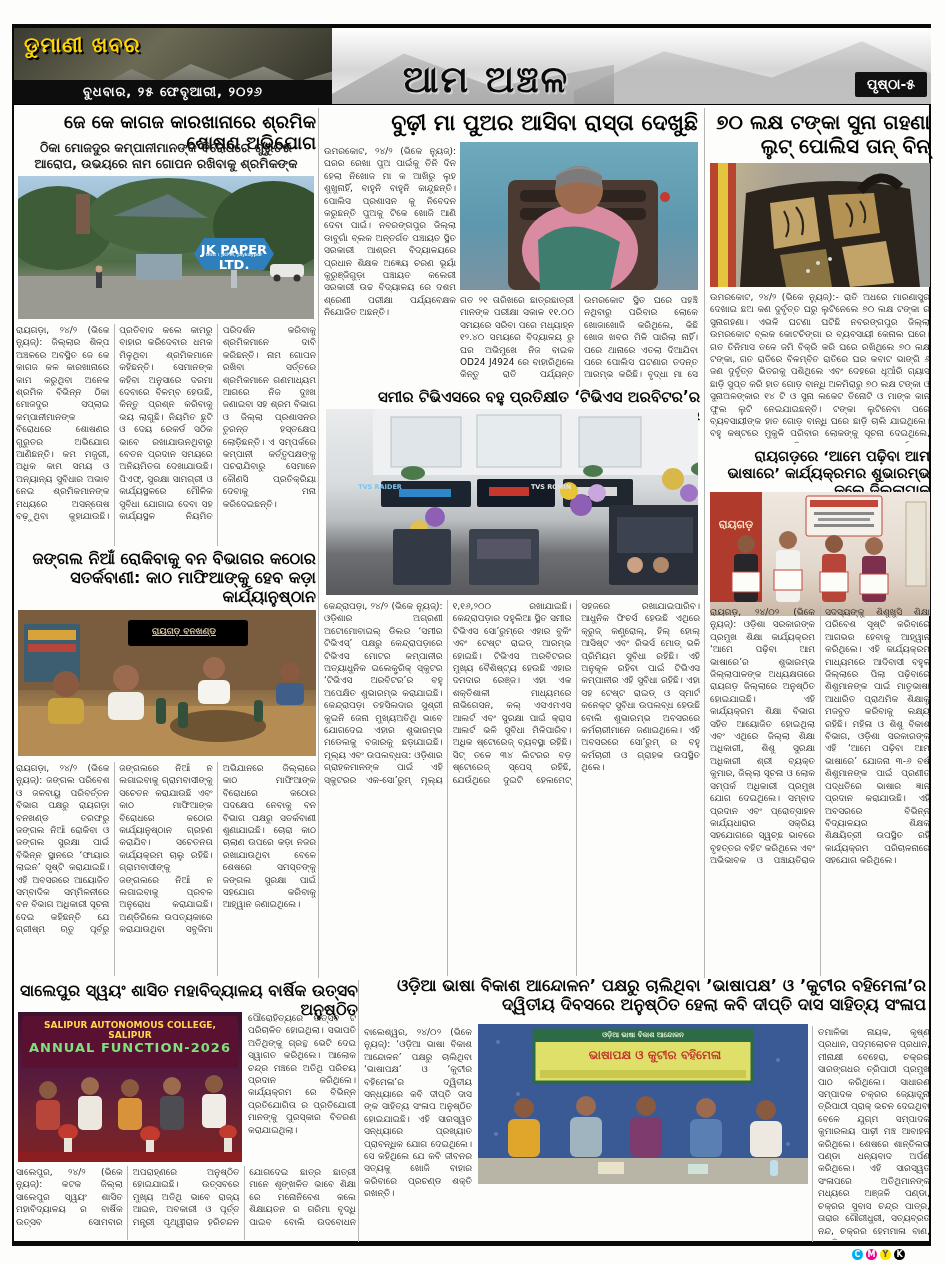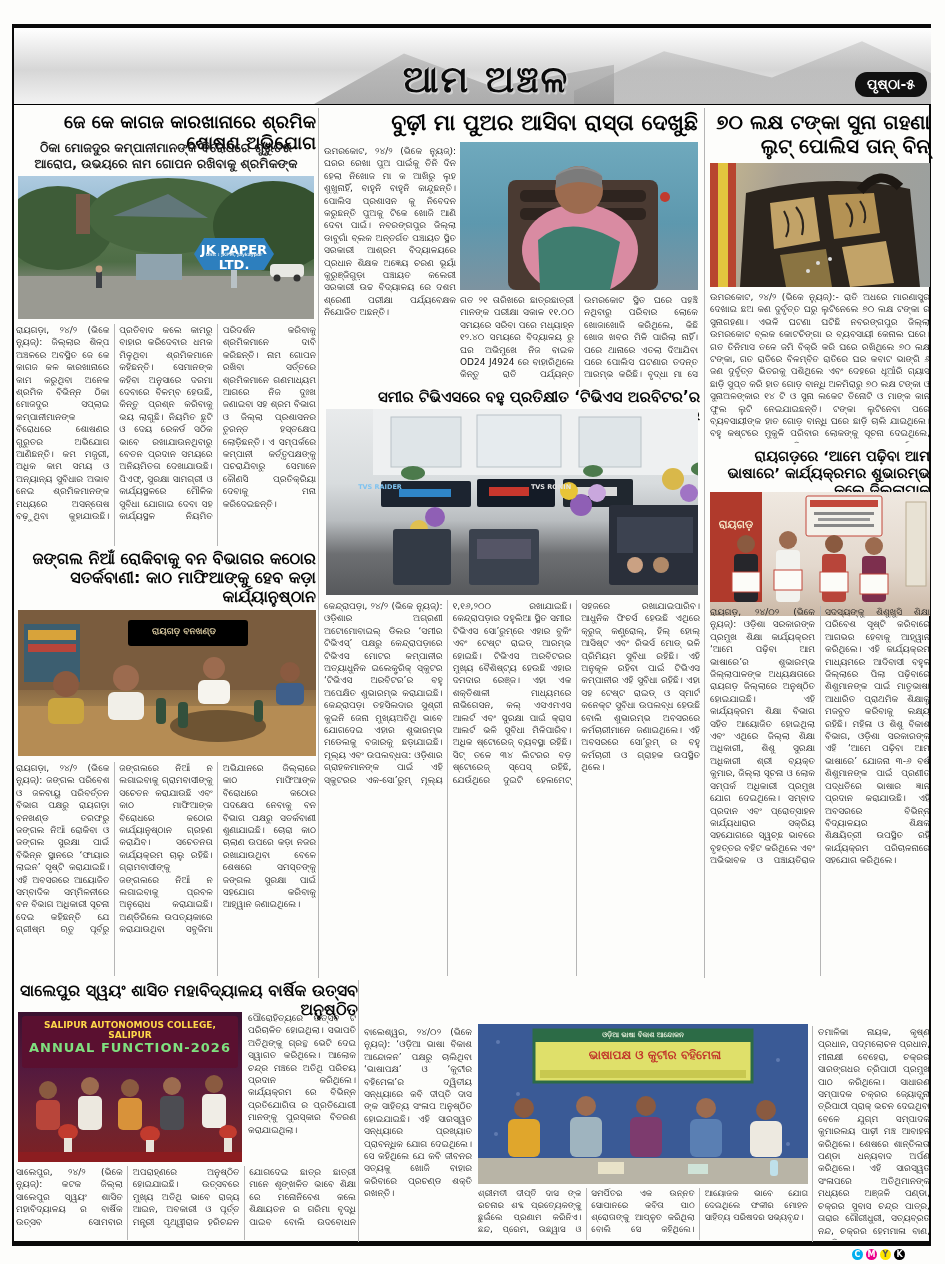--- a/index.html
+++ b/index.html
@@ -23,21 +23,21 @@
     background:linear-gradient(135deg,#3a3a30 0%,#6b6a55 40%,#2e2e26 100%); overflow:hidden;}
   #brandbox .huts { position:absolute; left:90px; top:26px; width:228px; height:50px;
     background:linear-gradient(180deg,#9a9a90 0%,#6e6e62 60%,#3c3c34 100%); clip-path:polygon(0 60%,12% 30%,24% 55%,38% 20%,55% 50%,70% 25%,85% 55%,100% 35%,100% 100%,0 100%);}
   .brand-title { position:absolute; left:10px; top:5px; font-size:21px; font-weight:bold;
     color:#ffd400; text-shadow:1px 1px 0 #000, 2px 2px 0 #000; letter-spacing:1px;}
   .date-strip { position:absolute; left:0; bottom:0; width:318px; height:24px; background:#0d0d0d;
     color:#fff; font-size:13px; font-weight:bold; display:flex; align-items:center; justify-content:center; letter-spacing:1px;}
   #page-title { position:absolute; left:317px; top:30px; width:310px; text-align:center;
     font-size:37px; font-weight:700; color:#0b0b0b;
     text-shadow:0 0 2px #fff, 2px 2px 0 #cfcfcf; letter-spacing:2px;}
-  #pagebox { position:absolute; right:4px; top:44px; background:#111; color:#fff; border-radius:12px;
+  #pagebox { position:absolute; right:4px; top:44px; background:#111; color:#fff; border-radius:2px;
     font-size:14px; font-weight:bold; padding:4px 12px;text-align:center; }
   
   .hl { position:absolute; font-weight:bold; color:#050505; text-align:right; line-height:1.18; font-family:"DejaVu Sans",sans-serif;}
   .sub { position:absolute; font-weight:bold; color:#1a1a1a; text-align:center; line-height:1.3;}
   .bt { position:absolute; font-size:9px; line-height:1.38; color:#161616; text-align:justify;
         overflow:hidden; column-gap:10px; column-rule:1px solid #b5b5b5;}
   .c3 { column-count:3; } .c2 { column-count:2; }
   .vrule { position:absolute; width:1px; background:#b5b5b5; }
   .hrule { position:absolute; height:1px; background:#8c8c8c; }
   
@@ -63,20 +63,25 @@
   <div class="marks" style="left:852px;top:1249px;">
     <span class="mark c">C</span>
     <span class="mark m">M</span>
     <span class="mark y">Y</span>
     <span class="mark k">K</span>
   </div>
 
   <div id="masthead">
     <div class="mt-hill" style="left:300px;top:20px;width:300px;height:56px;clip-path:polygon(0 100%,30% 10%,60% 70%,100% 30%,100% 100%);"></div>
     <div class="mt-hill" style="left:560px;top:10px;width:360px;height:66px;opacity:.5;clip-path:polygon(0 80%,25% 20%,55% 60%,80% 5%,100% 55%,100% 100%,0 100%);"></div>
+    <div id="brandbox">
+      <div class="huts"></div>
+      <div class="brand-title">ଡୁମାଣୀ ଖବର</div>
+      <div class="date-strip">ବୁଧବାର, ୨୫ ଫେବୃଆରୀ, ୨୦୨୬</div>
+    </div>
     <div id="page-title">ଆମ ଅଞ୍ଚଳ</div>
     <div id="pagebox">ପୃଷ୍ଠା-୫</div>
   </div>
   <div class="hrule" style="left:14px;top:104px;width:917px;background:#000;"></div>
 
   <div class="hl" style="left:16px;top:111px;width:300px;font-size:18px;">ଜେ କେ କାଗଜ କାରଖାନାରେ ଶ୍ରମିକ ଶୋଷଣ ଅଭିଯୋଗ</div>
   <div class="sub" style="left:18px;top:140px;width:296px;font-size:12.5px;">ଠିକା ମୋଜଦୁର କମ୍ପାନୀମାନଙ୍କ ବିରୋଧରେ ଗୁରୁତର ଆରୋପ, ଉଭୟରେ ନାମ ଗୋପନ ରଖିବାକୁ ଶ୍ରମିକଙ୍କ ଅନୁରୋଧ</div>
   <div class="photo" style="left:18px;top:176px;width:296px;height:143px;background:linear-gradient(180deg,#aecbe0 0%,#9dbfd6 18%,#5d7a52 30%,#4e6d46 60%,#8e8e86 80%,#a8a8a0 100%);">
     <svg width="296" height="143" viewBox="0 0 296 143">
       <ellipse cx="40" cy="52" rx="55" ry="42" fill="#3e5c38"></ellipse>
@@ -225,25 +230,26 @@
           <rect x="180" y="70" width="32" height="24" rx="6" fill="#f6f4ee"></rect>
         <circle cx="272" cy="62" r="10" fill="#8a5a40"></circle>
           <rect x="258" y="73" width="28" height="22" rx="5" fill="#3f5f8a"></rect>
       </g>
       <g>
         <rect x="138" y="88" width="10" height="26" rx="4" fill="#33503c"></rect>
         <rect x="160" y="92" width="10" height="26" rx="4" fill="#33503c"></rect>
         <rect x="236" y="90" width="9" height="22" rx="4" fill="#33503c"></rect>
       </g>
     </svg>
-    <div class="ph-label" style="left:110px;top:16px;width:112px;font-size:9px;color:#d9c9a0;">ରାୟଗଡ଼ ବନଖଣ୍ଡ</div>
+    <div class="ph-label" style="left:110px;top:16px;width:112px;font-size:9px;color:#d9c9a0;text-decoration:underline;">ରାୟଗଡ଼ ବନଖଣ୍ଡ</div>
   </div>
   <div class="bt c3" style="left:16px;top:762px;width:300px;height:214px;">ରାୟଗଡ଼ା, ୨୪/୨ (ଭିକେ ନ୍ୟୁଜ୍): ଜଙ୍ଗଲ ପରିବେଶ ଓ ଜଳବାୟୁ ପରିବର୍ତ୍ତନ ବିଭାଗ ପକ୍ଷରୁ ରାୟଗଡ଼ା ବନଖଣ୍ଡ ତରଫରୁ ଜଙ୍ଗଲ ନିଆଁ ରୋକିବା ଓ ଜଙ୍ଗଲ ସୁରକ୍ଷା ପାଇଁ ବିଭିନ୍ନ ସ୍ଥାନରେ ‘ଫାୟାର ଲାଇନ’ ସୃଷ୍ଟି କରାଯାଇଛି। ଏହି ଅବସରରେ ଆୟୋଜିତ ସମ୍ବାଦିକ ସମ୍ମିଳନୀରେ ବନ ବିଭାଗ ଅଧିକାରୀ ସୂଚନା ଦେଇ କହିଛନ୍ତି ଯେ ଗ୍ରୀଷ୍ମ ଋତୁ ପୂର୍ବରୁ ଜଙ୍ଗଲରେ ନିଆଁ ନ ଲଗାଇବାକୁ ଗ୍ରାମବାସୀଙ୍କୁ ସଚେତନ କରାଯାଉଛି ଏବଂ କାଠ ମାଫିଆଙ୍କ ବିରୋଧରେ କଠୋର କାର୍ଯ୍ୟାନୁଷ୍ଠାନ ଗ୍ରହଣ କରାଯିବ। ସଚେତନତା କାର୍ଯ୍ୟକ୍ରମ ଚାଲୁ ରହିଛି। ଗ୍ରାମବାସୀଙ୍କୁ ଜଙ୍ଗଲରେ ନିଆଁ ନ ଲଗାଇବାକୁ ପ୍ରବଳ ଅନୁରୋଧ କରାଯାଇଛି। ଅଣ୍ଡିରିଲେ ଉପତ୍ୟକାରେ କରାଯାଉଥିବା ସବୁଜିମା ଅଭିଯାନରେ ଜିଲ୍ଲାରେ କାଠ ମାଫିଆଙ୍କ ବିରୋଧରେ କଠୋର ପଦକ୍ଷେପ ନେବାକୁ ବନ ବିଭାଗ ପକ୍ଷରୁ ସତର୍କବାଣୀ ଶୁଣାଯାଇଛି। ଚୋରା କାଠ ଚାଲାଣ ଉପରେ କଡ଼ା ନଜର ରଖାଯାଉଥିବା ବେଳେ ଶେଷରେ ସମସ୍ତଙ୍କୁ ଜଙ୍ଗଲ ସୁରକ୍ଷା ପାଇଁ ସହଯୋଗ କରିବାକୁ ଆହ୍ୱାନ ଜଣାଇଥିଲେ।</div>
 
   <div class="hl" style="left:16px;top:982px;width:342px;font-size:16px;">ସାଲେପୁର ସ୍ୱୟଂ ଶାସିତ ମହାବିଦ୍ୟାଳୟ ବାର୍ଷିକ ଉତ୍ସବ ଅନୁଷ୍ଠିତ</div>
+  <div class="hl" style="left:362px;top:976px;width:564px;font-size:16.5px;">ଓଡ଼ିଆ ଭାଷା ବିକାଶ ଆନ୍ଦୋଳନ’ ପକ୍ଷରୁ ଚାଲିଥିବା ’ଭାଷାପକ୍ଷ’ ଓ ’କୁଟୀର ବହିମେଳା’ର ଦ୍ୱିତୀୟ ଦିବସରେ ଅନୁଷ୍ଠିତ ହେଲା କବି ଦୀପ୍ତି ଦାସ ସାହିତ୍ୟ ସଂଳାପ</div>
 
   <div class="photo" style="left:18px;top:1012px;width:224px;height:150px;background:linear-gradient(180deg,#3a1230 0%,#551a3e 40%,#6e2430 75%,#7e1f22 100%);">
     <svg width="224" height="150" viewBox="0 0 224 150">
       <rect x="4" y="4" width="216" height="52" rx="3" fill="#5a1030"></rect>
       <g>
         <circle cx="30" cy="78" r="9" fill="#8a5a40"></circle>
           <rect x="18" y="88" width="24" height="30" rx="5" fill="#b8453a"></rect>
         <circle cx="72" cy="74" r="9" fill="#9c6b4f"></circle>
           <rect x="60" y="84" width="24" height="34" rx="5" fill="#ece8df"></rect>
         <circle cx="112" cy="76" r="9" fill="#8a5a40"></circle>
@@ -303,18 +309,17 @@
           <rect x="272" y="97" width="32" height="36" rx="6" fill="#ede9e0"></rect>
       </g>
       <rect x="0" y="134" width="330" height="26" fill="#b8b4a6"></rect>
       <rect x="120" y="138" width="26" height="12" fill="#e8e2c8"></rect>
         <rect x="210" y="140" width="20" height="10" fill="#cfe3d8"></rect>
       <rect x="292" y="136" width="8" height="16" rx="3" fill="#bfe0ea"></rect>
     </svg>
     <div class="ph-label" style="left:58px;top:24px;width:238px;font-size:12px;color:#c2362b;">ଭାଷାପକ୍ଷ ଓ କୁଟୀର ବହିମେଳା</div>
     <div class="ph-label" style="left:58px;top:7px;width:214px;font-size:7px;color:#e5efda;">ଓଡ଼ିଆ ଭାଷା ବିକାଶ ଆନ୍ଦୋଳନ</div>
   </div>
-  <div class="bt c3" style="left:478px;top:1188px;width:330px;height:52px;font-size:8.6px;">ଶ୍ରୀମତୀ ଦୀପ୍ତି ଦାସ ଙ୍କ ରଚନାର ଶବ୍ଦ ପ୍ରତ୍ୟେକଙ୍କୁ ଛୁଇଁଲେ ପ୍ରଣାମ କରିନିଏ। ଛନ୍ଦ, ପ୍ରେମ, ଉଛ୍ୱାସ ଓ ସମର୍ପିତର ଏକ ଉନ୍ନତ ସୋପାନରେ କବିତା ପାଠ ଶ୍ରୋତାଙ୍କୁ ଆପ୍ଳୁତ କରିଥିଲା ବୋଲି ସେ କହିଥିଲେ। ଆୟୋଜକ ଭାବେ ଯୋଗ ଦେଇଥିଲେ ଫକୀର ମୋହନ ସାହିତ୍ୟ ପରିଷଦର ସଭ୍ୟବୃନ୍ଦ।</div>
 
   <div class="vrule" style="left:812px;top:1026px;height:216px;"></div>
   <div class="bt" style="left:818px;top:1026px;width:112px;height:214px;">ତମାଳିକା ନାୟକ, କୃଷ୍ଣ ପ୍ରଧାନ, ପଦ୍ମଲୋଚନ ପ୍ରଧାନ, ମୀନାକ୍ଷୀ ବେହେରା, ଚକ୍ରର ସାରଙ୍ଗଧର ତ୍ରିପାଠୀ ପ୍ରମୁଖ ପାଠ କରିଥିଲେ। ସାଧାରଣ ସମ୍ପାଦକ ଚକ୍ରର ଜ୍ୟୋତ୍ସ୍ନା ତ୍ରିପାଠୀ ପ୍ରାକ୍ ଭଚନ ଦେଇଥିବା ବେଳେ ଯୁଗ୍ମ ସମ୍ପାଦକ କୁମାରଲୟ ପାଢ଼ୀ ମଞ୍ଚ ଆବାହନ କରିଥିଲେ। ଶେଷରେ ଶାନ୍ତିଲତା ପଣ୍ଡା ଧନ୍ୟବାଦ ଅର୍ପଣ କରିଥିଲେ। ଏହି ସାରସ୍ୱତ ସଂଳାପରେ ଅତିଥିମାନଙ୍କ ମଧ୍ୟରେ ଅଞ୍ଜଳି ପଣ୍ଡା, ଚକ୍ରର ସୁବାସ ଚନ୍ଦ୍ର ପାତ୍ର, ତାରାର ଗୌରୀଧୁରୀ, ସତ୍ୟବ୍ରତ ନନ୍ଦ, ଚକ୍ରର ହେମମାଳା ବାଣ, ପ୍ରତିମା ପଣ୍ଡା, କଳ୍ପନା ନନ୍ଦ, ପୁଷ୍ପା ଚତୁର୍ବେଦୀ, କପିଳ ନାୟକ, ଶରତ କୁମାର ମହାପାତ୍ର, ମଧୁସୂଦନ ମାଝୀ, ପ୍ରଭାବତୀ ସାହୁ, ତ୍ରିନାଥ ନଦୀ ପ୍ରମୁଖ ବହୁ ସାରସ୍ୱତ ସଦସ୍ୟ ଉପସ୍ଥିତ ଥିଲେ।</div>
 
 </div>
 
 </body></html>

